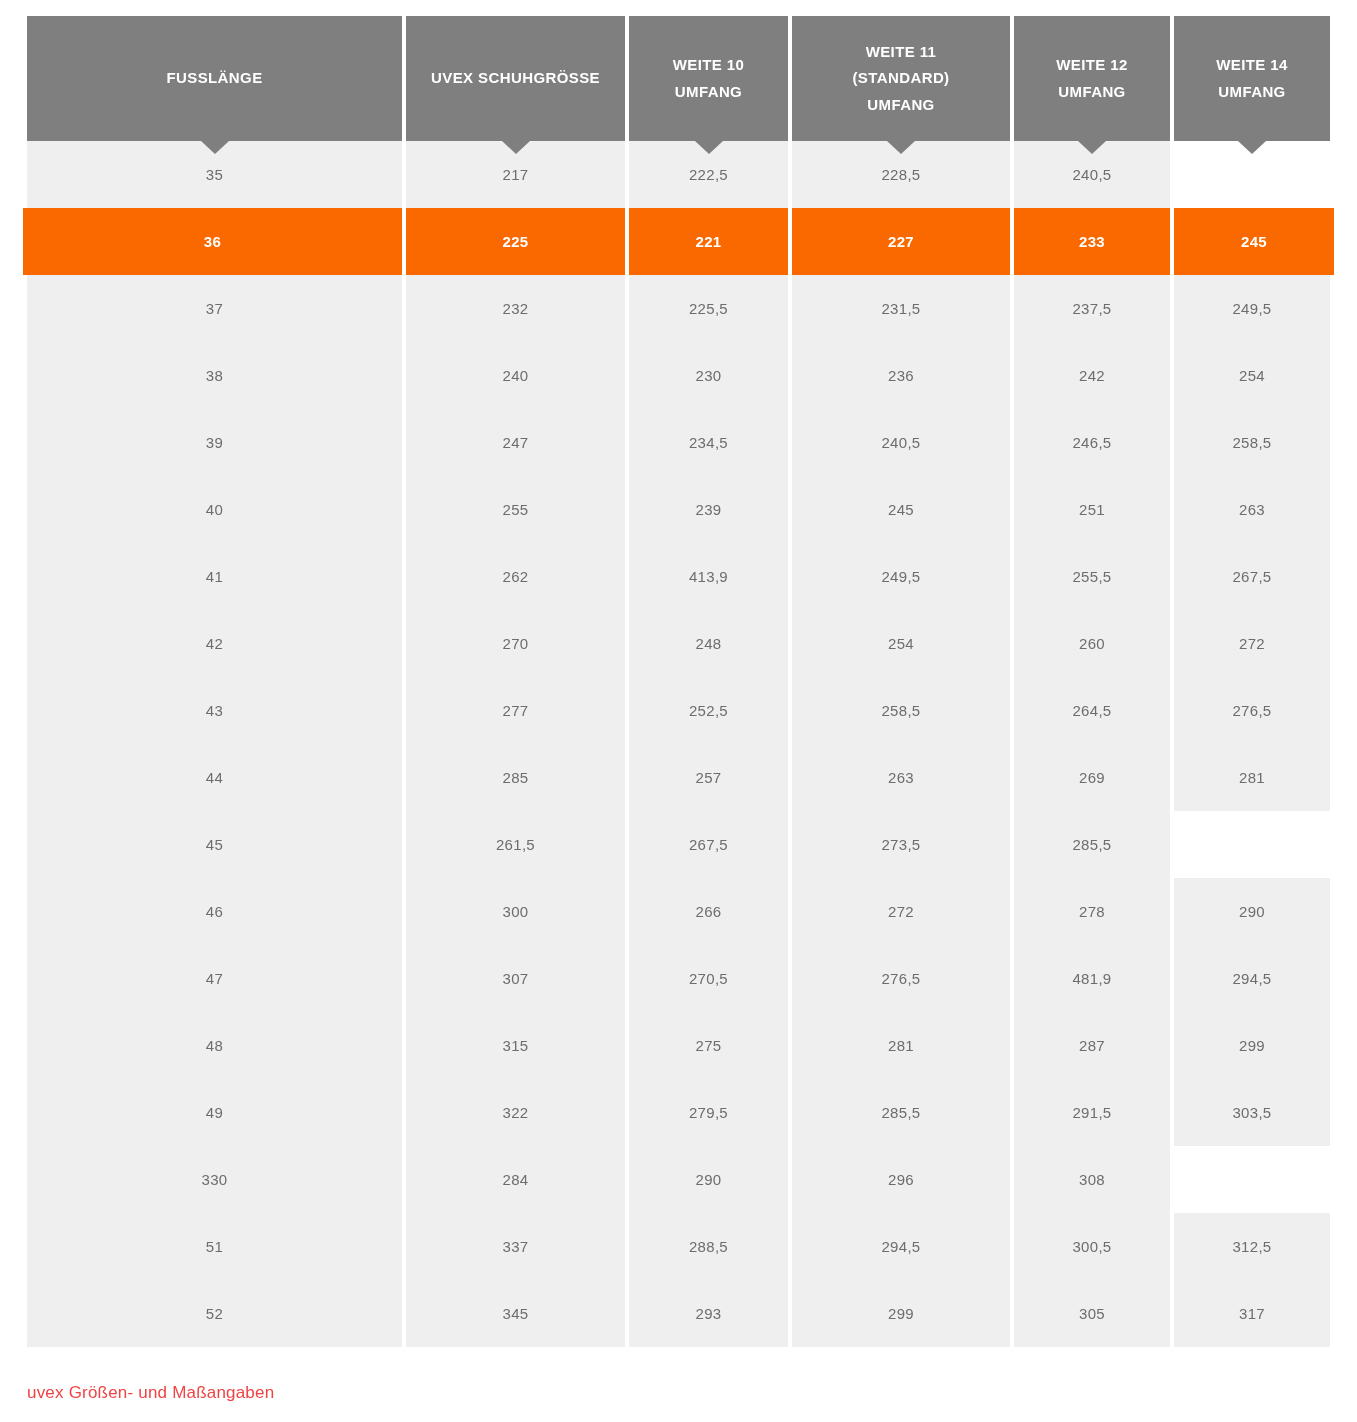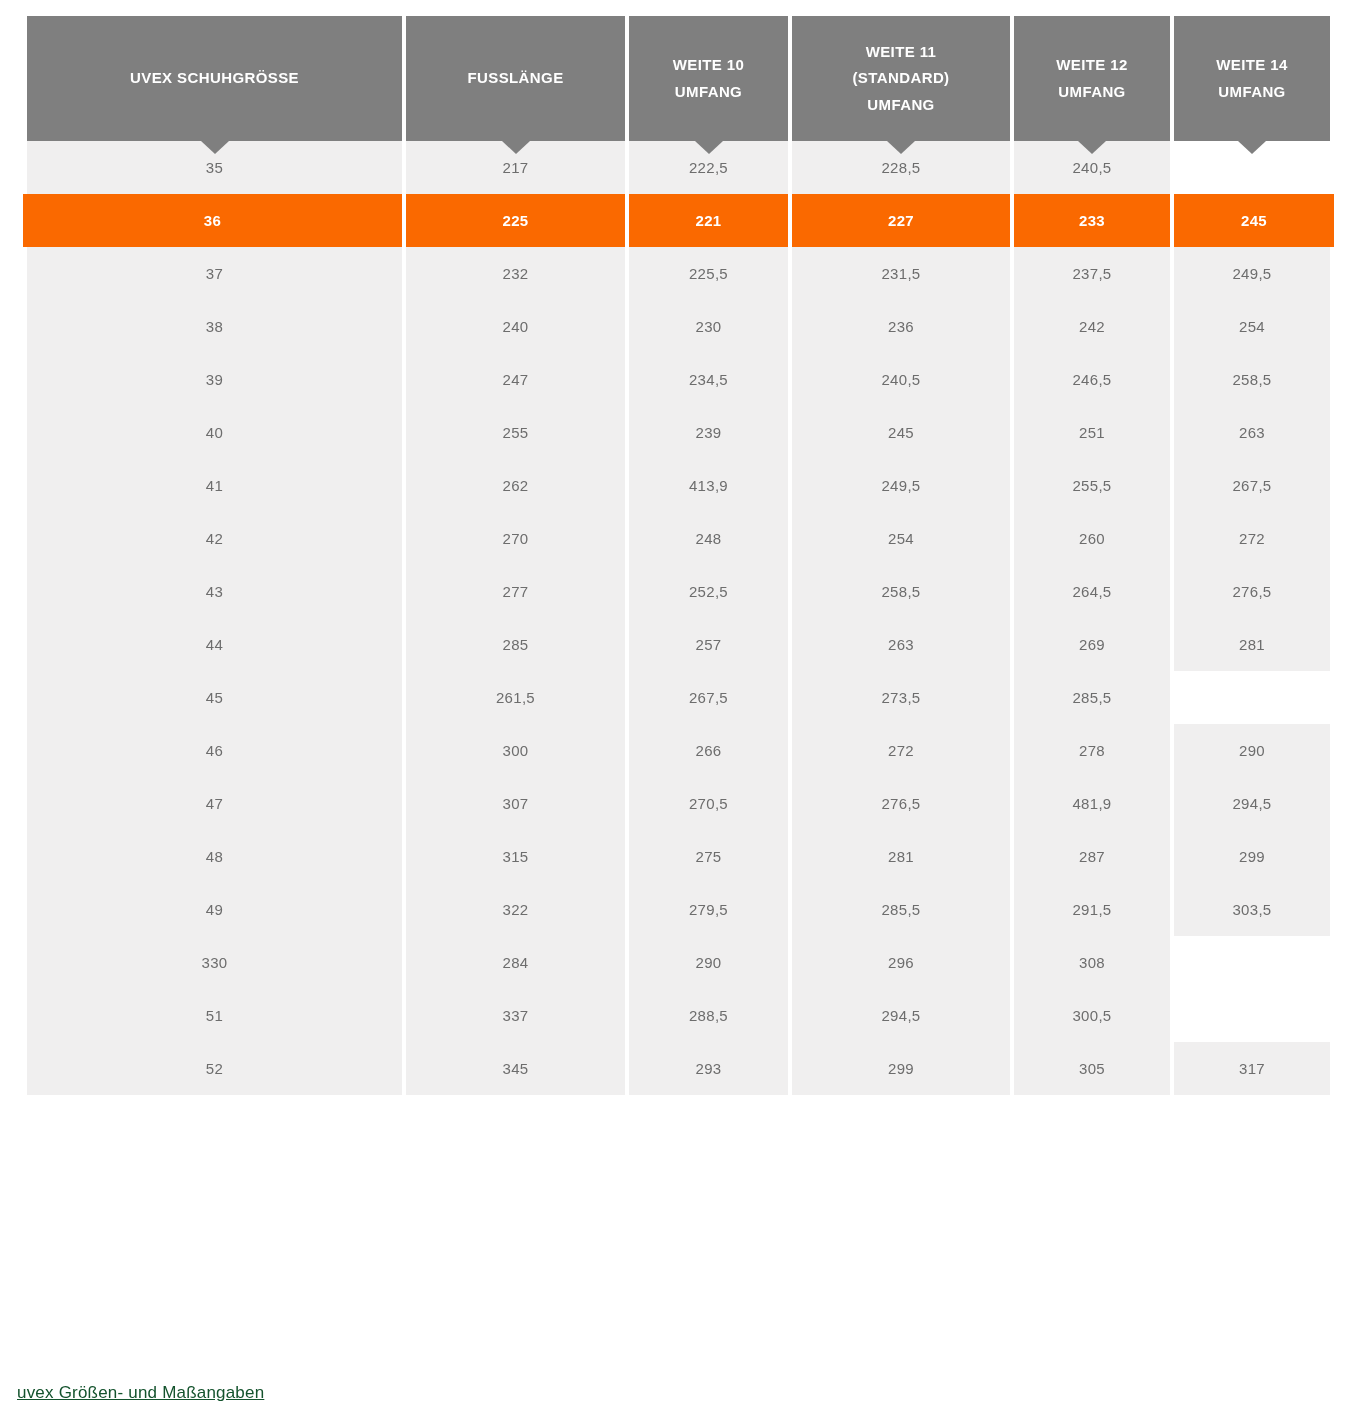--- a/index.html
+++ b/index.html
@@ -44,58 +44,57 @@
     left: 50%;
     bottom: -13px;
     transform: translateX(-50%);
     width: 0;
     height: 0;
     border-left: 14px solid transparent;
     border-right: 14px solid transparent;
     border-top: 13px solid #7f7f7f;
     z-index: 2;
   }
-  .data-row { height: 53px; text-align: right; }
+  .data-row { height: 67px; text-align: right; }
   .cell {
     background: #f0efef;
     color: #6d6d6d;
     font-size: 15px;
     letter-spacing: 0.3px;
     display: flex;
     align-items: center;
     justify-content: center;
   }
   .data-row.highlight .cell {
     background: #fa6900;
     color: #ffffff;
     font-weight: bold;
   }
   .data-row.highlight .cell:first-child { margin-left: -4px; }
   .data-row.highlight .cell:last-child  { margin-right: -4px; }
   .caption {
     position: absolute;
-    left: 17px;
+    left: 27px;
     top: 1383px;
     font-size: 17px;
-    color: #14532d;
+    color: #ef4444;
     letter-spacing: 0.2px;
-    text-decoration: underline;
   }
 </style>
 </head>
 <body>
 
 <div class="table-wrap">
   <div class="grid-row header-row">
     <div class="header-cell">
+      <span>FUSSLÄNGE</span>
+      <span class="arrow"></span>
+    </div>
+    <div class="header-cell">
       <span>UVEX SCHUHGRÖSSE</span>
-      <span class="arrow"></span>
-    </div>
-    <div class="header-cell">
-      <span>FUSSLÄNGE</span>
       <span class="arrow"></span>
     </div>
     <div class="header-cell">
       <span>WEITE 10
 UMFANG</span>
       <span class="arrow"></span>
     </div>
     <div class="header-cell">
       <span>WEITE 11
 (STANDARD)
@@ -238,20 +237,21 @@
         <div class="cell">290</div>
         <div class="cell">296</div>
         <div class="cell">308</div>
       </div>
       <div class="grid-row data-row">
         <div class="cell">51</div>
         <div class="cell">337</div>
         <div class="cell">288,5</div>
         <div class="cell">294,5</div>
         <div class="cell">300,5</div>
+        <div class="cell">312,5</div>
       </div>
       <div class="grid-row data-row">
         <div class="cell">52</div>
         <div class="cell">345</div>
         <div class="cell">293</div>
         <div class="cell">299</div>
         <div class="cell">305</div>
         <div class="cell">317</div>
       </div>
     </div>

